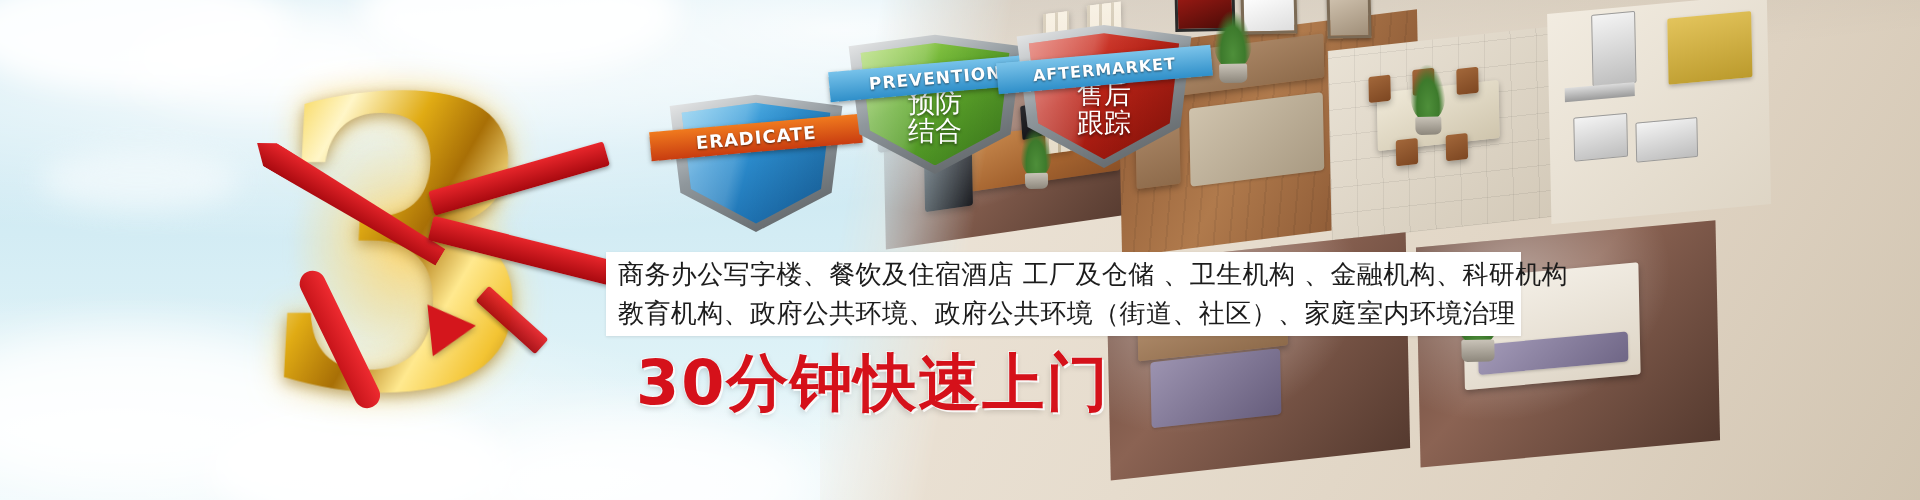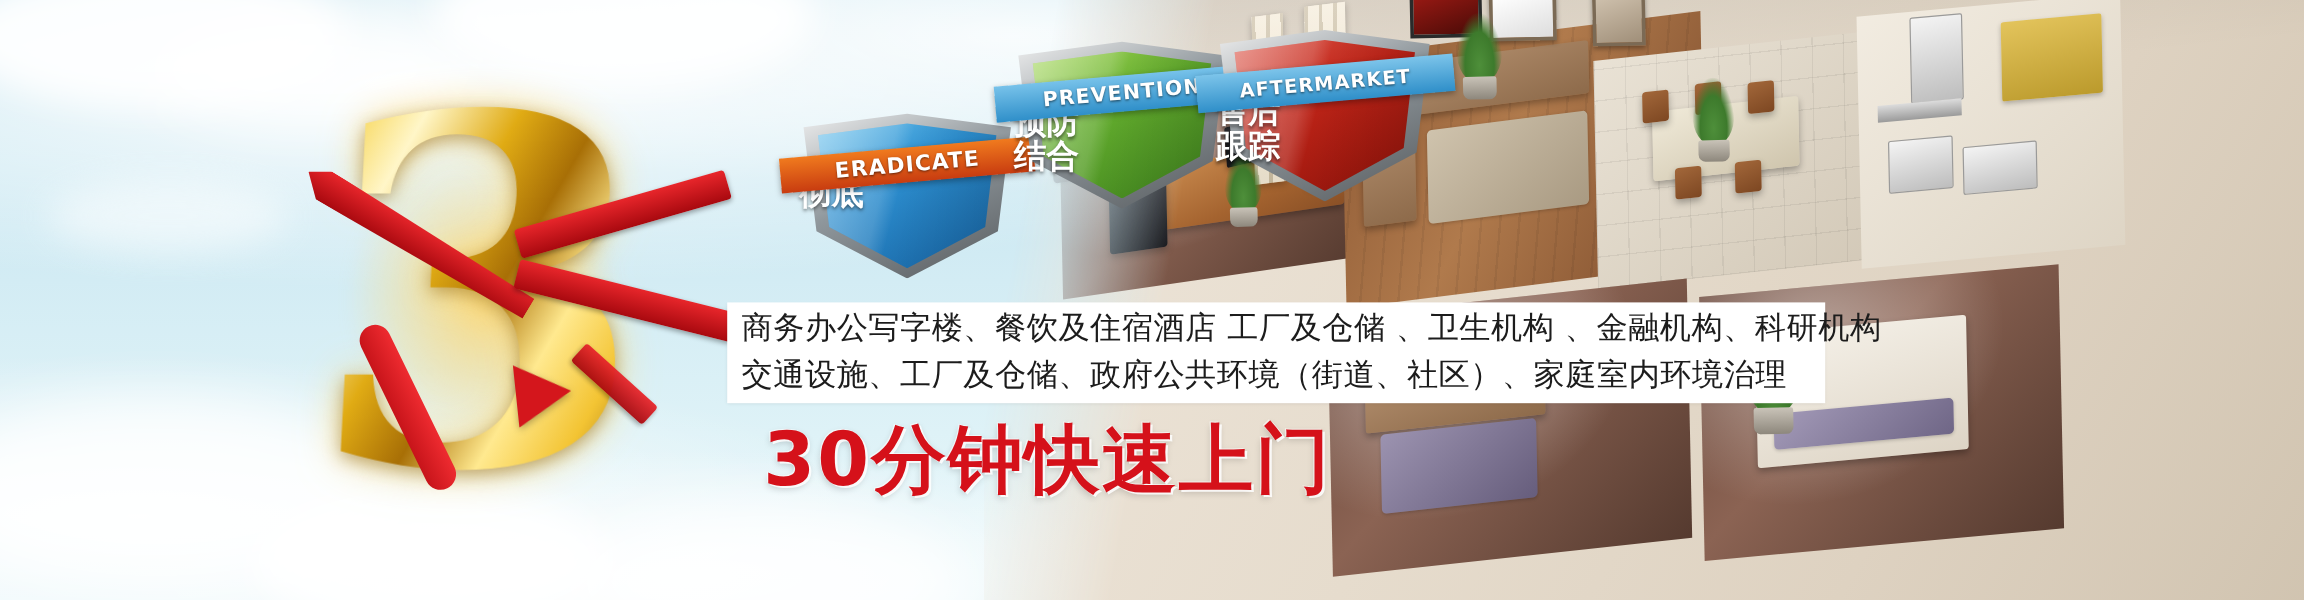--- a/index.html
+++ b/index.html
@@ -136,21 +136,21 @@
     position:absolute; left:7%; top:6%; right:7%; bottom:6%;
     clip-path:polygon(50% 100%, 8% 72%, 2% 10%, 50% 2%, 98% 10%, 92% 72%);
   }
   .shield .gloss{
     position:absolute; left:7%; top:6%; right:7%; bottom:6%;
     clip-path:polygon(50% 100%, 8% 72%, 2% 10%, 50% 2%, 98% 10%, 92% 72%);
     background:linear-gradient(104deg, rgba(255,255,255,.42) 0%, rgba(255,255,255,.16) 38%, rgba(255,255,255,0) 46%, rgba(0,0,0,.12) 100%);
   }
   .shield .cn{
     position:absolute; left:0; right:0; top:40%;
-    text-align:left; color:#fff; font-weight:700;
+    text-align:center; color:#fff; font-weight:400;
     font-family:"DejaVu Sans","Liberation Sans",sans-serif;
     text-shadow:0 2px 3px rgba(0,0,0,.5);
     line-height:1.05;
   }
   .shield .ribbonband{
     position:absolute; left:-9%; right:-9%; top:22%; height:21%;
     display:flex; align-items:center; justify-content:center;
     transform:rotate(-5deg);
     box-shadow:0 2px 5px rgba(0,0,0,.35);
   }
@@ -270,21 +270,20 @@
   <div id="arrow">
     <div class="shaft"></div>
     <div class="head"></div>
   </div>
 
   <div class="shield" id="shield-eradicate">
     <div class="rimouter"></div>
     <div class="face"></div>
     <div class="gloss"></div>
     <div class="cn">
-      <div>彻底</div>
     </div>
     <div class="ribbonband">
       <span>ERADICATE</span>
     </div>
   </div>
 
   <div class="shield" id="shield-prevention">
     <div class="rimouter"></div>
     <div class="face"></div>
     <div class="gloss"></div>
@@ -305,18 +304,18 @@
       <div>售后</div>
       <div>跟踪</div>
     </div>
     <div class="ribbonband">
       <span>AFTERMARKET</span>
     </div>
   </div>
 
   <div id="desc-panel">
     <div class="line">商务办公写字楼、餐饮及住宿酒店 工厂及仓储 、卫生机构 、金融机构、科研机构</div>
-    <div class="line">交通设施、工厂及仓储、政府公共环境（街道、社区）、家庭室内环境治理</div>
+    <div class="line">教育机构、政府公共环境、政府公共环境（街道、社区）、家庭室内环境治理</div>
   </div>
 
   <div id="headline">30分钟快速上门</div>
 
 </div>
 
 </body></html>

